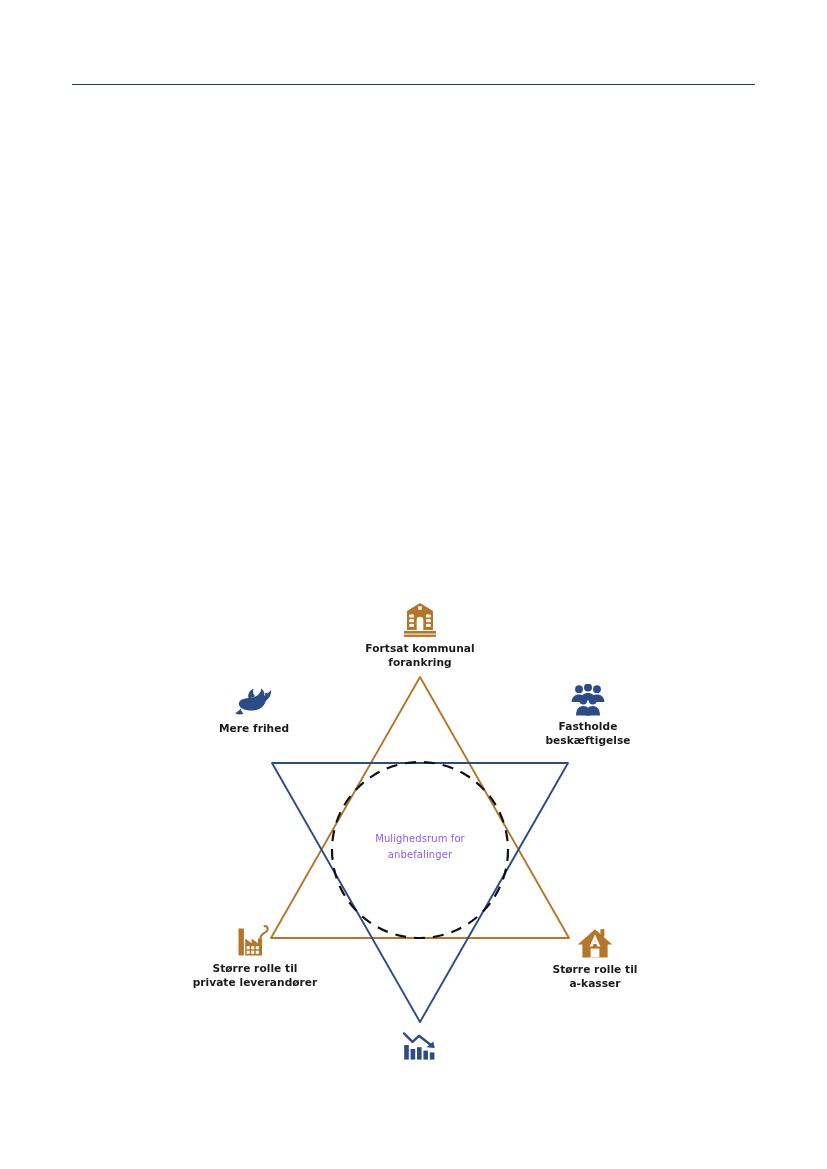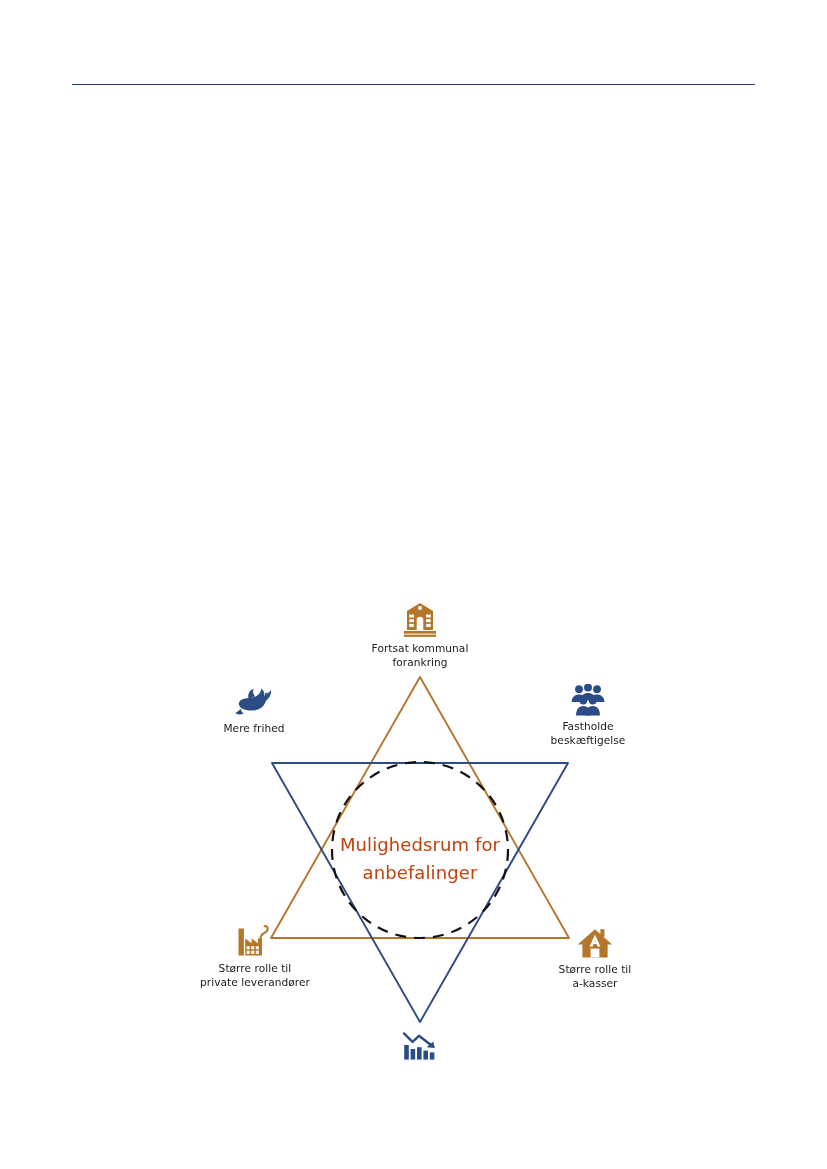--- a/index.html
+++ b/index.html
@@ -43,41 +43,41 @@
     overflow: visible;
   }
 
   
   #center-caption {
     position: absolute;
     left: 330px;
     top: 831px;
     width: 180px;
     text-align: center;
-    font-size: 18px;
+    font-size: 10px;
     line-height: 1.55;
-    color: #c2410c;
+    color: #8b5cf6;
     letter-spacing: 0.1px;
   }
 
   
   .node {
     position: absolute;
     text-align: center;
   }
   .node .node-icon {
     display: block;
     margin: 0 auto;
     line-height: 0;
   }
   .node .node-label {
     display: block;
     margin-top: 4px;
     font-size: 10.6px;
-    font-weight: normal;
+    font-weight: bold;
     line-height: 1.32;
     color: #1a1a1a;
     letter-spacing: 0.05px;
     white-space: pre-line;
   }
 
   #node-top        { left: 320px; top: 602px;  width: 200px; }
   #node-upper-left { left: 183px; top: 684px;  width: 142px; }
   #node-upper-right{ left: 523px; top: 684px;  width: 130px; }
   #node-lower-left { left: 183px; top: 925px;  width: 144px; }

